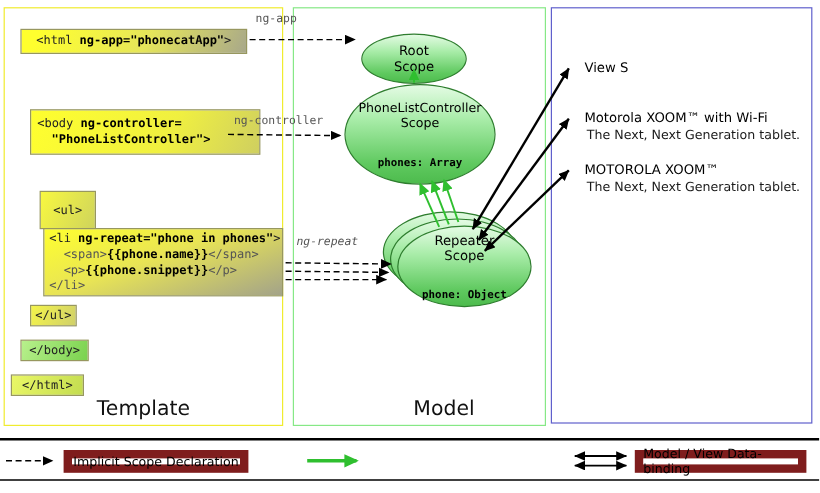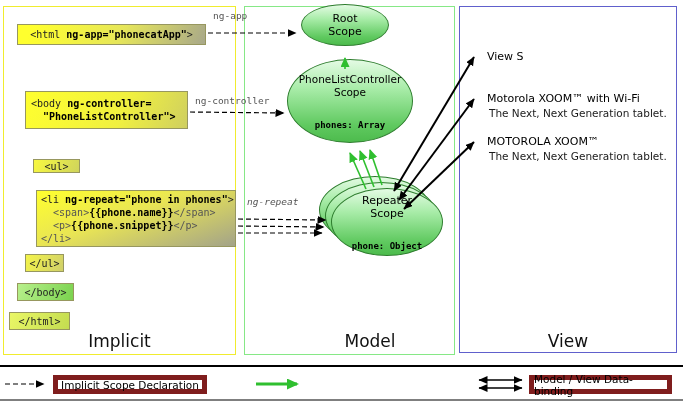--- a/index.html
+++ b/index.html
@@ -20,24 +20,24 @@
           font-size:10px; color:#222; border:1px solid #97975f; display:flex;
           flex-direction:column; justify-content:center; }
   .code .cl { white-space:pre; line-height:13px; }
   .code span { white-space:pre; }
   .b  { font-weight:bold; color:#000; }
   .dim{ color:#555; }
   .ctr{ align-items:center; }
 
   #bx-html  { left:17px; top:24px;  width:189px; height:21px;
               background:linear-gradient(115deg,#ffff2e 8%,#e6e65a 55%,#a8a88a 100%); }
-  #bx-body  { left:25px; top:91px;  width:163px; height:38px; padding-left:5px;
+  #bx-body  { left:25px; top:91px;  width:192px; height:38px; padding-left:5px;
               background:linear-gradient(115deg,#ffff2e 0%,#f0f040 60%,#cfcf60 100%); }
   #bx-body .ind { padding-left:12px; }
-  #bx-ul    { left:33px; top:159px; width:47px;  height:14px;
+  #bx-ul    { left:33px; top:159px; width:47px;  height:32px;
               background:linear-gradient(115deg,#f8f840,#cfd45c); }
   #bx-li    { left:36px; top:190px; width:200px; height:57px; padding-left:4px;
               background:linear-gradient(160deg,#ffff2e 0%,#e8e455 45%,#a3a389 100%); }
   #bx-ulc   { left:25px; top:254px; width:39px;  height:18px;
               background:linear-gradient(115deg,#f4f44a,#d0d06a); }
   #bx-bodyc { left:17px; top:283px; width:57px;  height:18px;
               background:linear-gradient(115deg,#b8f08c,#7ad24e); }
   #bx-htmlc { left:9px;  top:312px; width:61px;  height:18px;
               background:linear-gradient(115deg,#eaf766,#c3dc50); }
 
@@ -48,32 +48,32 @@
   #lbl-ngrepeat     { left:247px; top:196px;font-style:italic; }
 
   .ellipse { position:absolute; border-radius:50%; border:1px solid #2e7d2e;
              background:linear-gradient(180deg,#e4fbe4 0%,#a8eca8 35%,#5fc95f 80%,#4dbb4d 100%);
              display:flex; flex-direction:column; align-items:center; justify-content:center;
              text-align:center; }
   .el-name { font-size:11px; color:#000; line-height:13px; }
   #el-ctrl .el-name { font-size:10.5px; }
   .el-prop { font-family:"DejaVu Sans Mono","Liberation Mono",monospace; font-weight:bold;
              font-size:9px; color:#000; margin-top:21px; }
-  #el-root  { left:301px; top:4px;  width:88px;  height:42px; }
-  #el-ctrl  { left:287px; top:59px;  width:126px; height:84px; }
+  #el-root  { left:301px; top:28px;  width:88px;  height:42px; }
+  #el-ctrl  { left:287px; top:70px;  width:126px; height:84px; }
   #el-rep-back { left:319px; top:176px; width:112px; height:68px; }
   #el-rep-mid  { left:325px; top:182px; width:112px; height:68px; }
   #el-rep      { left:331px; top:188px; width:112px; height:68px; }
 
   .view-item { position:absolute; left:487px; width:186px; }
   .vi-title { font-size:11px; color:#000; line-height:13px; }
   .vi-sub   { font-size:10.5px; color:#1a1a1a; line-height:13px; margin-top:2px; padding-left:2px; }
   #vi-0 { top:50px; } #vi-1 { top:92px; } #vi-2 { top:135px; }
 
-  .legend-box { position:absolute; top:375px; height:19px; border:5px solid #7f1d1d; background:#fff;
+  .legend-box { position:absolute; top:375px; height:19px; border:7px solid #7f1d1d; background:#fff;
                 display:flex; align-items:center; justify-content:center; font-size:10.5px; color:#000; }
   #leg-implicit { left:53px;  width:154px; }
   #leg-inherit  { left:309px; width:110px; }
   #leg-binding  { left:529px; width:143px; }
 
   #overlay { position:absolute; left:0; top:0; width:683px; height:411px;
              pointer-events:none; z-index:5; }
 </style>
 </head>
 <body>
@@ -141,23 +141,22 @@
   </div>
   <div class="view-item" id="vi-2">
     <div class="vi-title">MOTOROLA XOOM™</div>
     <div class="vi-sub">The Next, Next Generation tablet.</div>
   </div>
 
   <div class="arrow-label" id="lbl-ngapp">ng-app</div>
   <div class="arrow-label" id="lbl-ngcontroller">ng-controller</div>
   <div class="arrow-label" id="lbl-ngrepeat">ng-repeat</div>
 
-  <div class="panel-label" id="lbl-template">Implicit</div>
+  <div class="panel-label" id="lbl-template">Template</div>
   <div class="panel-label" id="lbl-model">Model</div>
-  <div class="panel-label" id="lbl-view">View</div>
 
   <div class="legend-box" id="leg-implicit">
       <span>Implicit Scope Declaration</span>
     </div>
   <div class="legend-box" id="leg-binding">
       <span>Model / View Data-binding</span>
     </div>
 
   <svg id="overlay" viewBox="0 0 683 411">
     <defs>

